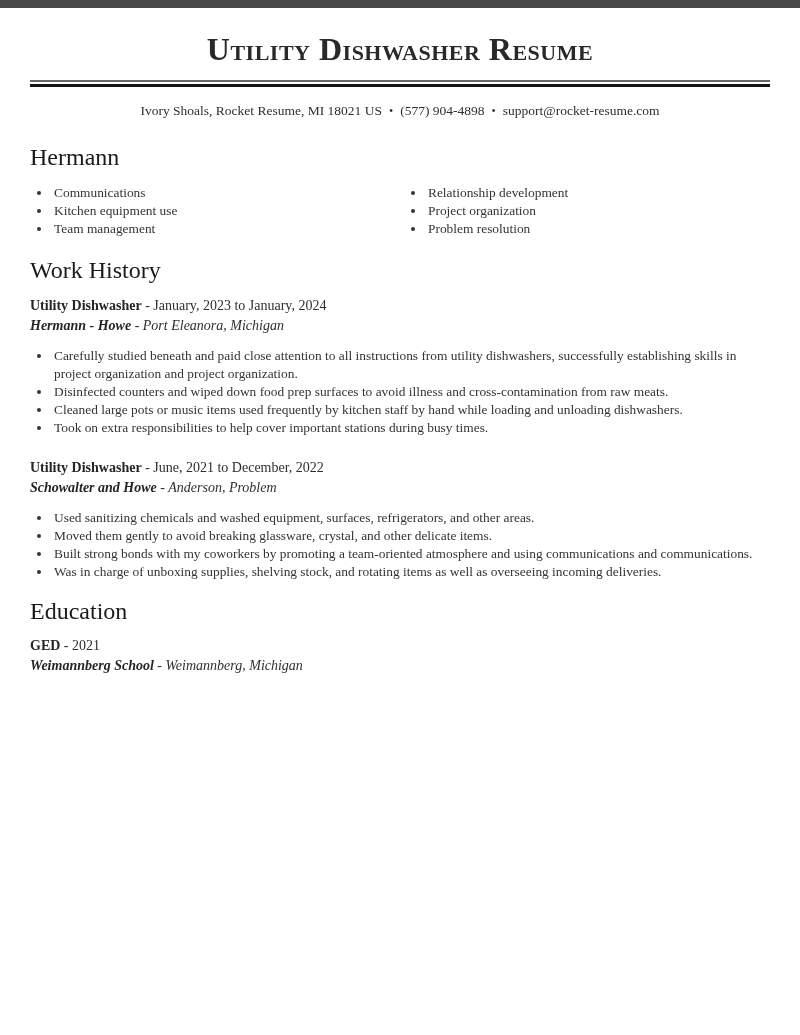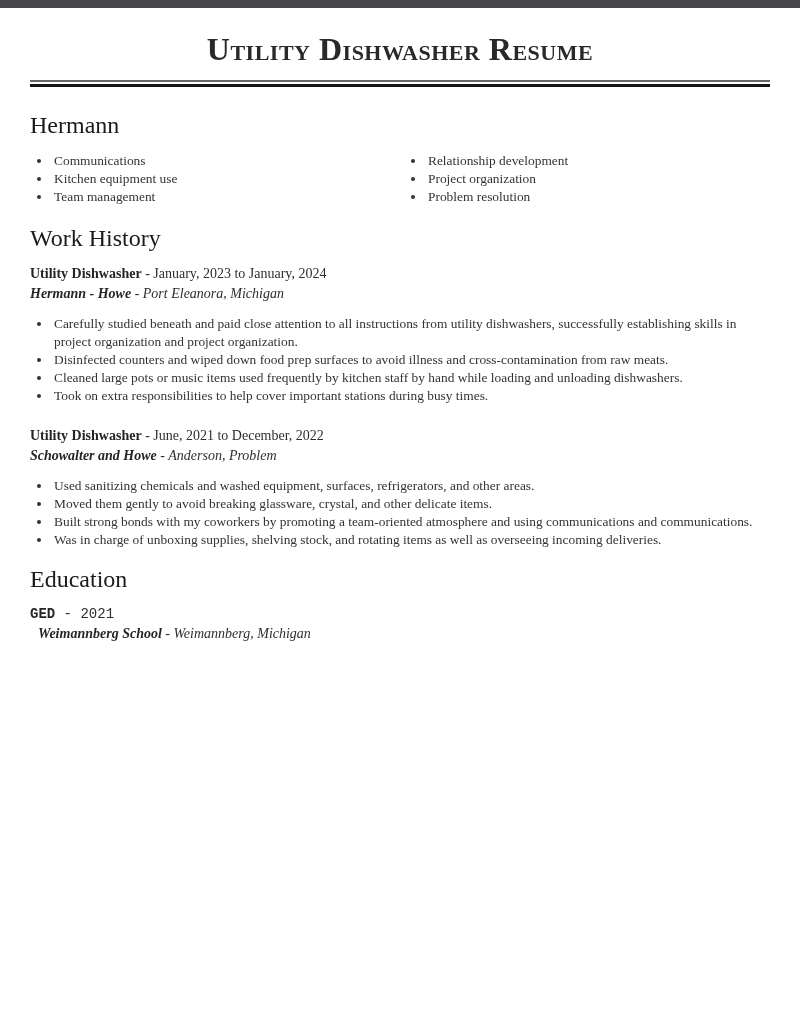--- a/index.html
+++ b/index.html
@@ -82,42 +82,42 @@
     color: #2e2e2e;
   }
   .job-company-line .company-name { font-weight: 700; color: #252525; }
   .job-bullets { margin-top: 11px; }
   .job-gap { margin-top: 21px; }
   .edu-degree-line {
     margin: 12px 0 0;
     font-size: 14px;
     line-height: 18px;
     color: #2e2e2e;
-    font-family: Liberation Mono, monospace;
   }
   .edu-degree-line .degree { font-weight: 700; color: #252525; }
   .edu-school-line {
     margin: 2px 0 0;
     font-size: 14px;
     line-height: 18px;
     font-style: italic;
     color: #2e2e2e;
   }
-  .edu-school-line .school-name { font-weight: 700; color: #252525; margin-left: 8px; }
+  .edu-school-line .school-name { font-weight: 700; color: #252525; }
 </style>
 </head>
 <body>
 
 <div class="page">
   <div class="top-bar"></div>
 
   <h1 class="resume-title">Utility Dishwasher Resume</h1>
 
   <div class="double-rule"></div>
 
+  <div class="contact-line"><span>Ivory Shoals, Rocket Resume, MI 18021 US</span><span class="dot">•</span><span>(577) 904-4898</span><span class="dot">•</span><span>support@rocket-resume.com</span></div>
 
   <div class="content">
 
     <h2 class="section-heading heading-skills">Hermann</h2>
     <ul class="bullet-list two-col">
       <li>Communications</li>
       <li>Kitchen equipment use</li>
       <li>Team management</li>
       <li>Relationship development</li>
       <li>Project organization</li>

